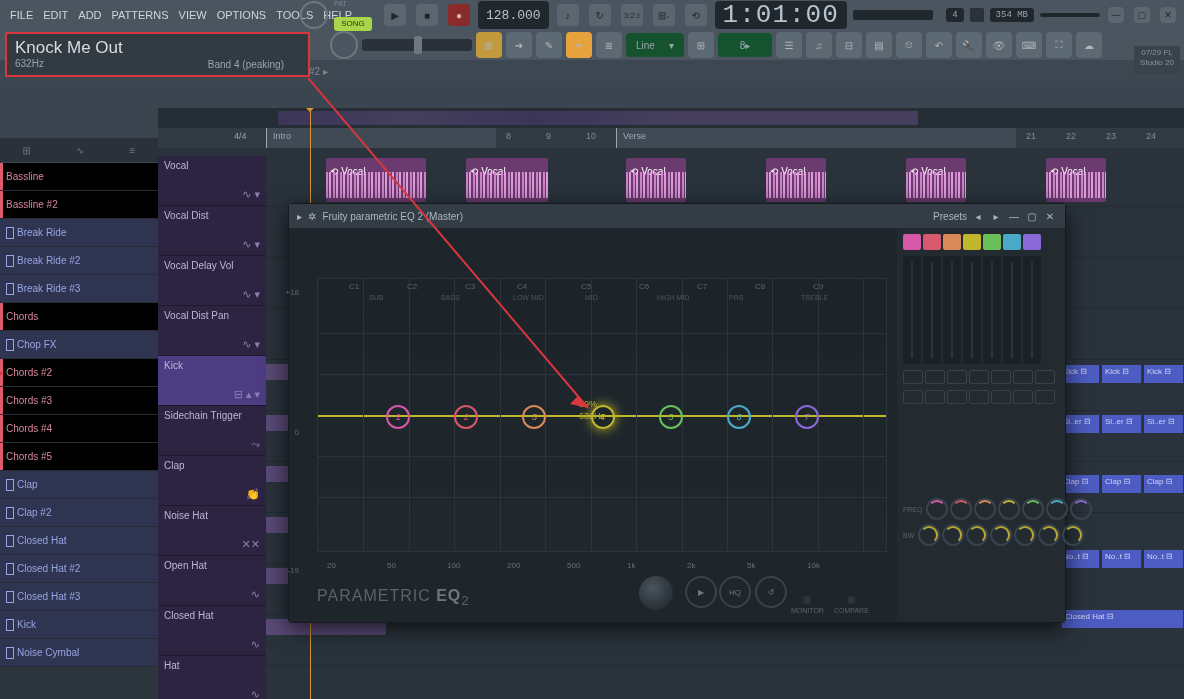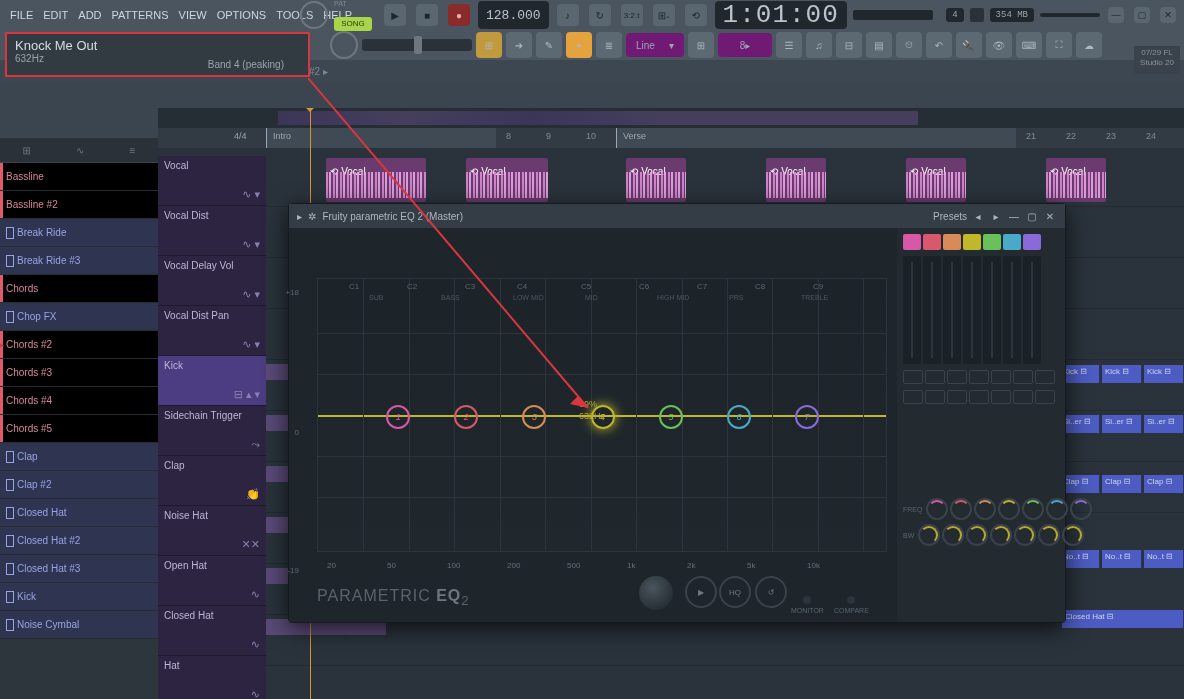--- a/index.html
+++ b/index.html
@@ -3,35 +3,35 @@
 <meta charset="utf-8">
 <style>
 html,body{margin:0;padding:0;width:1184px;height:699px;background:#3a4550;font-family:Arial,Helvetica,sans-serif;font-size:10px;color:#aeb6bf;overflow:hidden;user-select:none}
 .row{display:flex;align-items:center}
 .col{display:flex;flex-direction:column}
 
 
 #menubar{height:30px;background:#4a5560;display:flex;align-items:center;padding:0 6px;gap:2px}
 #menubar .m{color:#cfd6dc;padding:0 4px;font-size:11px}
 #hintbox{position:absolute;left:5px;top:32px;width:305px;height:45px;border:2px solid #d9363e;background:#323a42;box-sizing:border-box;padding:4px 8px}
-#hintbox .t1{color:#d6dde3;font-size:13px}
+#hintbox .t1{color:#d6dde3;font-size:17px}
 #hintbox .t2{color:#9aa4ad;font-size:10px}
 #hintbox .t3{position:absolute;right:24px;bottom:5px;color:#9aa4ad;font-size:10px}
 #arrow{position:absolute;left:308px;top:78px;width:300px;height:350px;pointer-events:none;z-index:50}
 
 
 .tp-btn{width:22px;height:22px;border-radius:4px;background:#5a6670;margin:0 2px;display:flex;align-items:center;justify-content:center;color:#1e252c}
 .bigLCD{font-family:'Courier New',monospace;color:#b8c4ce;background:#20272d;border-radius:4px;padding:2px 8px;height:24px;display:flex;align-items:center}
 #songbtn{width:38px;height:14px;border-radius:3px;background:#a8d64b;color:#2a3a12;font-size:8px;text-align:center;line-height:14px;margin-right:4px}
 
 
 #toolbar2{height:30px;display:flex;align-items:center;padding-left:330px;gap:4px;background:#4a5560}
 .tb{width:26px;height:26px;border-radius:4px;background:#5c6872;display:flex;align-items:center;justify-content:center}
 .tb.on{background:#e6a23c}
-.combo{height:24px;background:#701a75;border-radius:4px;padding:0 10px;display:flex;align-items:center;color:#9aa4ad;font-size:10px}
+.combo{height:24px;background:#14532d;border-radius:4px;padding:0 10px;display:flex;align-items:center;color:#9aa4ad;font-size:10px}
 
 
 #crumbs{height:22px;background:#3c4752;display:flex;align-items:center;padding-left:22px;gap:6px;color:#7e8891;font-size:10px}
 
 
 #rack{position:absolute;left:0;top:163px;width:158px;height:536px;background:#2d353d;overflow:hidden}
 .ritem{height:27px;border-bottom:1px solid #252c33;display:flex;align-items:center;padding-left:6px;color:#c9d0d7;font-size:10px;position:relative}
 .r-red{background:#000000;color:#d8879a}
 .r-red::before{content:"";position:absolute;left:0;top:0;bottom:0;width:3px;background:#e05a6e}
 .r-blue{background:#2f3450;color:#97a5e6}
@@ -210,20 +210,21 @@
 <div id="rackhdr">
     <span>⊞</span>
     <span>∿</span>
     <span>≡</span>
   </div>
 
 <div id="rack">
     <div class="ritem r-red"> Bassline</div>
     <div class="ritem r-red"> Bassline #2</div>
     <div class="ritem r-blue"><span class="bar"></span> Break Ride</div>
+    <div class="ritem r-blue"><span class="bar"></span> Break Ride #2</div>
     <div class="ritem r-blue"><span class="bar"></span> Break Ride #3</div>
     <div class="ritem r-red"> Chords</div>
     <div class="ritem r-blue"><span class="bar"></span> Chop FX</div>
     <div class="ritem r-red r-sel"> Chords #2</div>
     <div class="ritem r-red"> Chords #3</div>
     <div class="ritem r-red"> Chords #4</div>
     <div class="ritem r-red"> Chords #5</div>
     <div class="ritem r-blue"><span class="bar"></span> Clap</div>
     <div class="ritem r-blue"><span class="bar"></span> Clap #2</div>
     <div class="ritem r-blue"><span class="bar"></span> Closed Hat</div>

